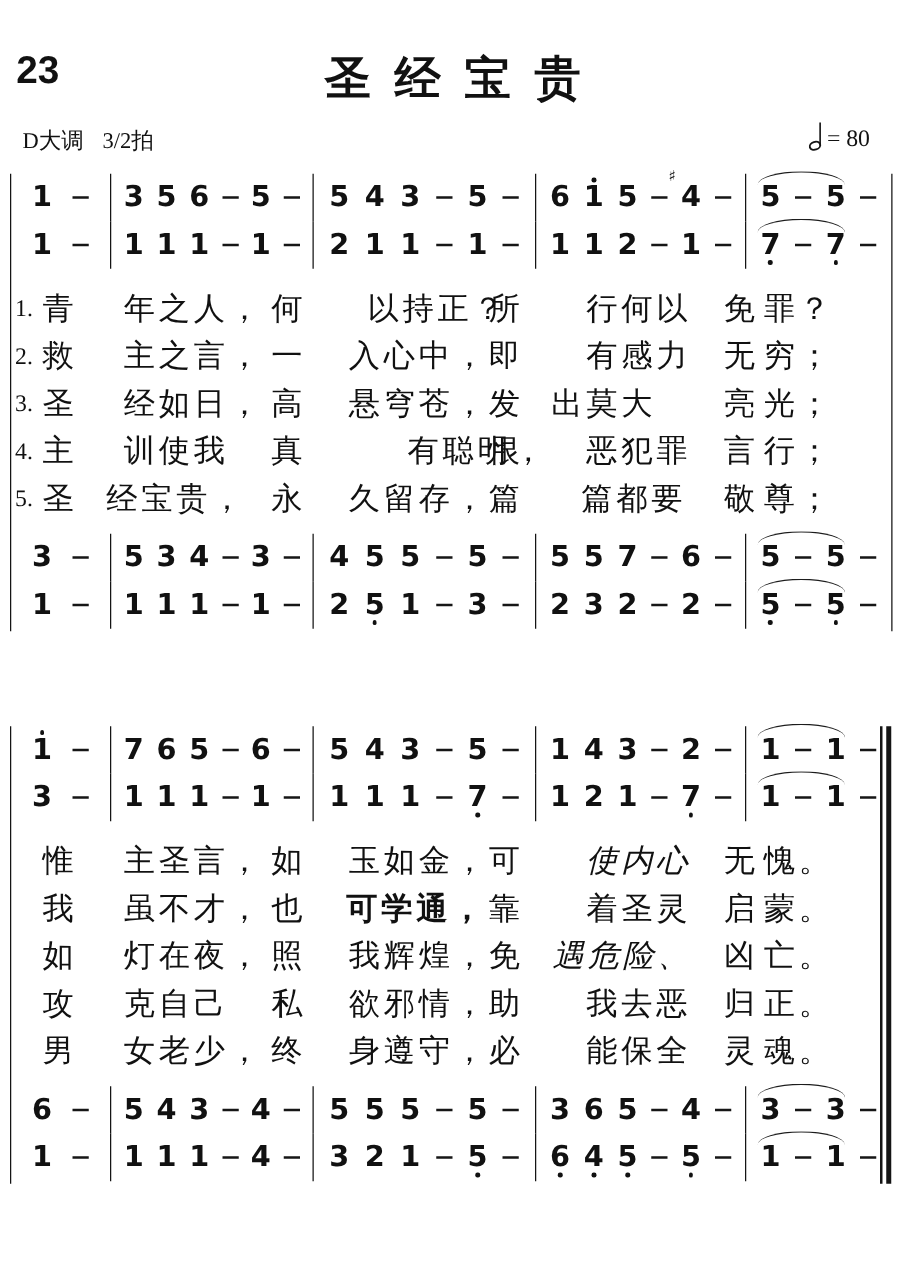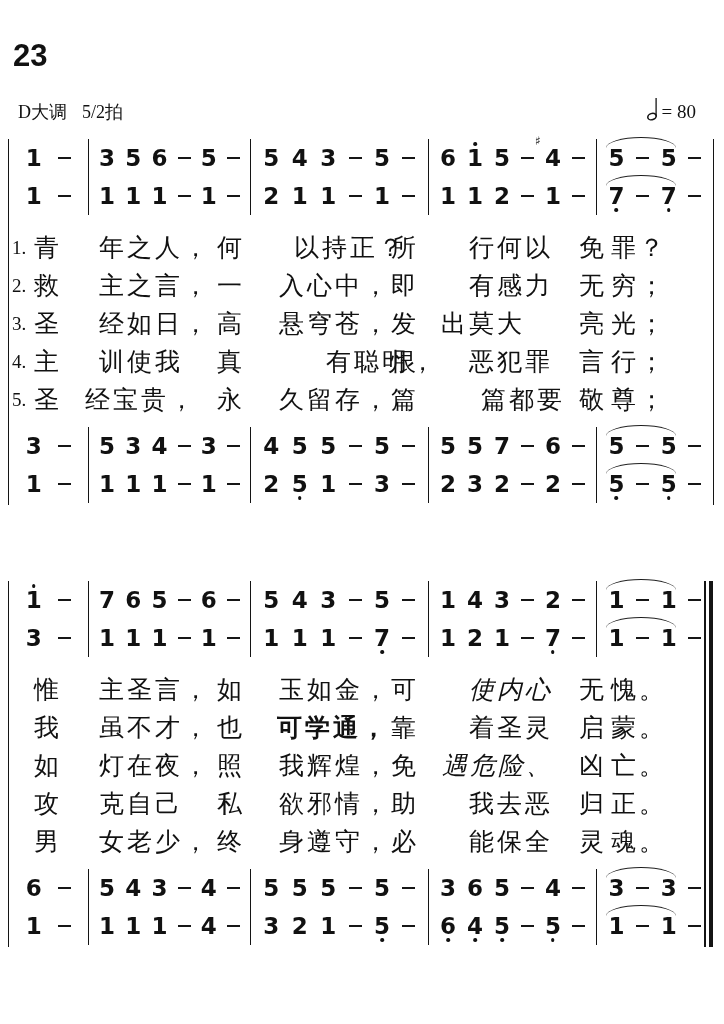--- a/index.html
+++ b/index.html
@@ -55,23 +55,24 @@
   .lcol{position:absolute;top:50%;transform:translateY(-52%);font-size:25px;
         letter-spacing:3px;white-space:nowrap;line-height:1}
 </style>
 </head>
 <body>
 
 <div class="page">
 
   <div class="hymn-number">23</div>
 
+  <div class="title">圣经宝贵</div>
 
   <div class="keytime">
-    <span>D大调</span><span class="ts">5/2拍</span>
+    <span>D大调</span><span class="ts">3/2拍</span>
   </div>
 
   <div class="tempo">
     <svg width="13" height="25" viewBox="0 0 13 25">
       <ellipse cx="5" cy="20.6" rx="4.3" ry="3.1" fill="none" stroke="#141414" stroke-width="1.5" transform="rotate(-18 5 20.6)"></ellipse>
       <line x1="9.1" y1="2" x2="9.1" y2="20.4" stroke="#141414" stroke-width="1.3"></line>
     </svg>
     <span>= 80</span>
   </div>
 
@@ -298,21 +299,21 @@
             <span class="lcol" style="left: 570px;">言</span>
             <span class="lcol" style="left: 602px;">行；</span>
           </div>
           <div class="vrow">
             <span class="vnum">5.</span>
             <span class="lcol" style="left: 25px;">圣</span>
             <span class="lcol" style="left: 76px;">经宝贵，</span>
             <span class="lcol" style="left: 208px;">永</span>
             <span class="lcol" style="left: 270px;">久留存，</span>
             <span class="lcol" style="left: 382px;">篇</span>
-            <span class="lcol" style="left: 472px; text-align: right;">篇都要</span>
+            <span class="lcol" style="left: 456px; text-align: right;">篇都要</span>
             <span class="lcol" style="left: 570px;">敬</span>
             <span class="lcol" style="left: 602px;">尊；</span>
           </div>
         </div>
         <div class="vgroup lower">
           <div class="nrow">
             <div class="meas" style="flex: 0 0 11.36%;">
               <span class="tk">
                 <b class="dg">3</b>
               </span>

